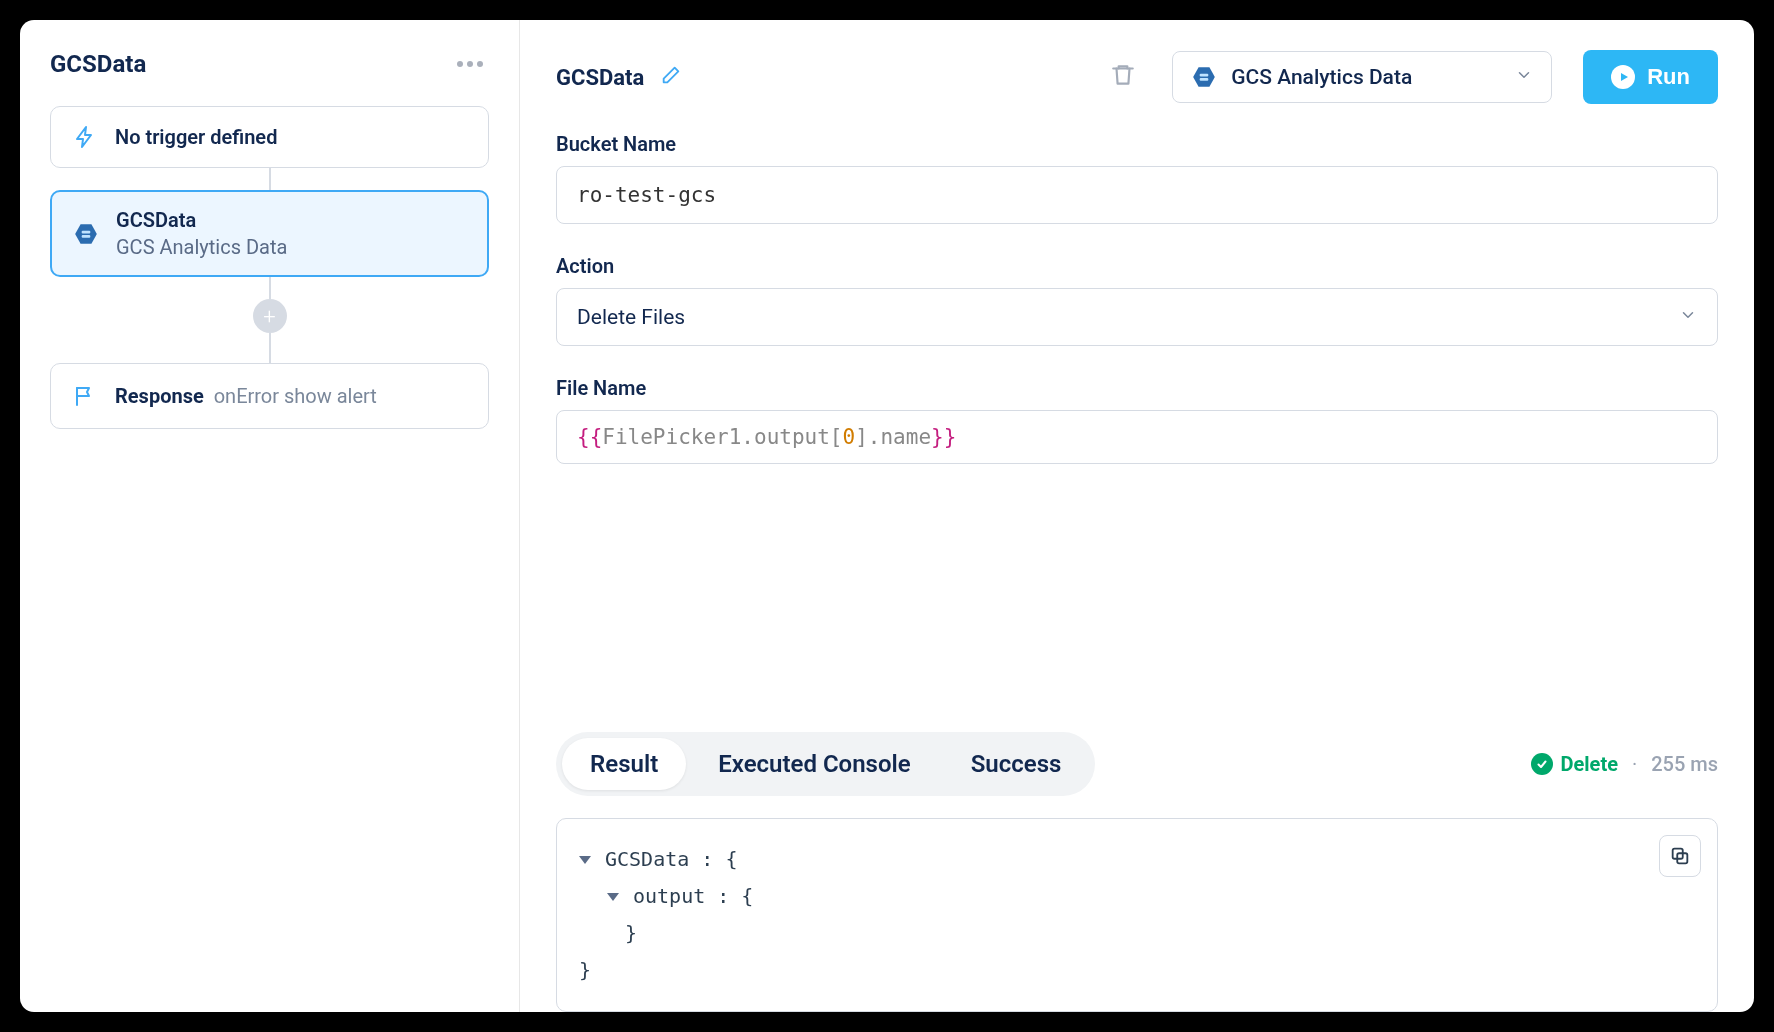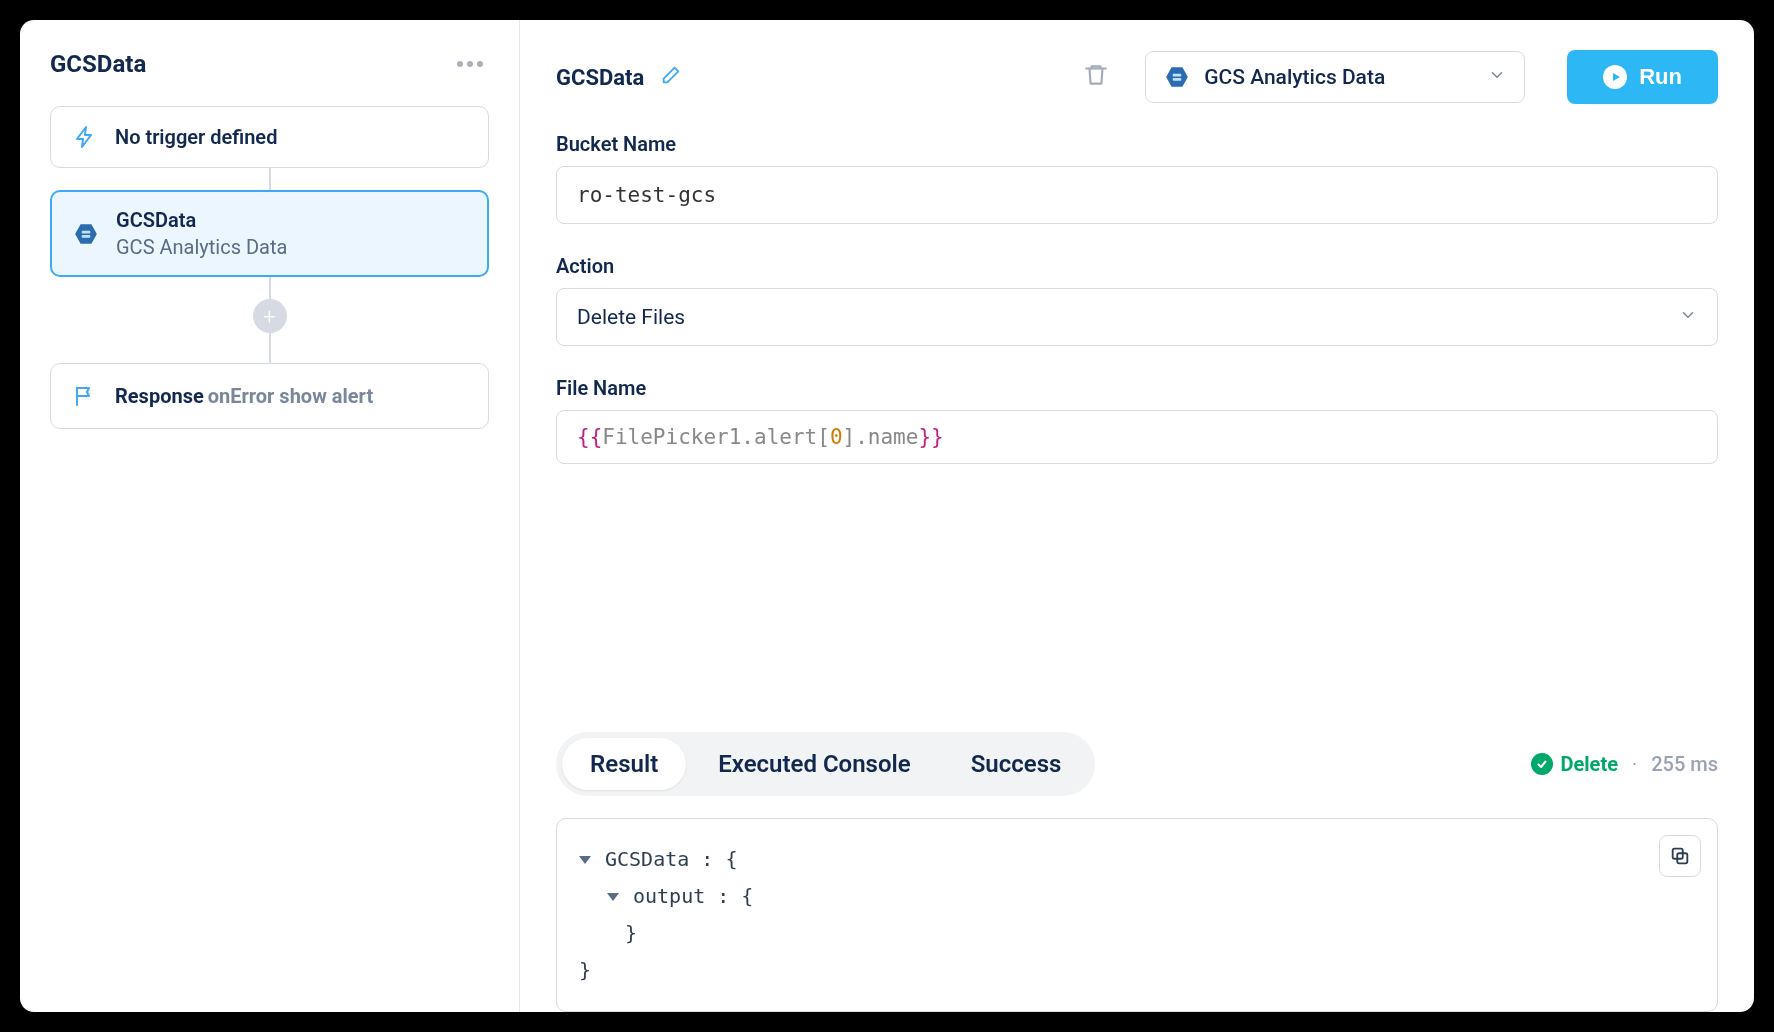--- a/index.html
+++ b/index.html
@@ -123,21 +123,22 @@
     cursor: pointer;
   }
   .response-title {
     font-size: 20px;
     font-weight: 700;
     color: #12284F;
   }
   .response-sub {
     font-size: 20px;
     color: #7a879a;
-    font-weight: 700;
+    margin-left: 6px;
+    font-weight: 400;
     text-align: right;
   }
   
   .main {
     flex: 1;
     display: flex;
     flex-direction: column;
     overflow: hidden;
   }
   .topbar {
@@ -176,28 +177,28 @@
   }
   .resource-select .chev {
     margin-left: auto;
     color: #7a879a;
   }
   .run-btn {
     background: #2db7f5;
     color: #fff;
     border: none;
     border-radius: 8px;
-    padding: 14px 36px;
+    padding: 14px 28px;
     font-size: 22px;
     font-weight: 700;
     cursor: pointer;
     display: flex;
     align-items: center;
     gap: 12px;
-    margin-left: 26px;
+    margin-left: 15px;
   }
   .run-btn .play {
     width: 24px;
     height: 24px;
     background: #fff;
     border-radius: 50%;
     display: flex;
     align-items: center;
     justify-content: center;
   }
@@ -452,21 +453,21 @@
             <svg width="18" height="18" viewBox="0 0 24 24" fill="none" stroke="currentColor" stroke-width="2" stroke-linecap="round" stroke-linejoin="round">
                 <polyline points="6 9 12 15 18 9"></polyline>
               </svg>
           </span>
         </div>
       </div>
 
       <div class="field">
         <label class="field-label">File Name</label>
         <div class="code-field">
-          <span><span class="br">{{</span><span class="mid">FilePicker1.alert[</span><span class="num">0</span><span class="mid">].name</span><span class="br">}}</span></span>
+          <span><span class="br">{{</span><span class="mid">FilePicker1.output[</span><span class="num">0</span><span class="mid">].name</span><span class="br">}}</span></span>
         </div>
       </div>
     </div>
 
     <div class="bottom-panel">
       <div class="tabbar-row">
         <div class="tabbar">
           <div class="tab active">Result</div>
           <div class="tab">Executed Console</div>
           <div class="tab">Success</div>

